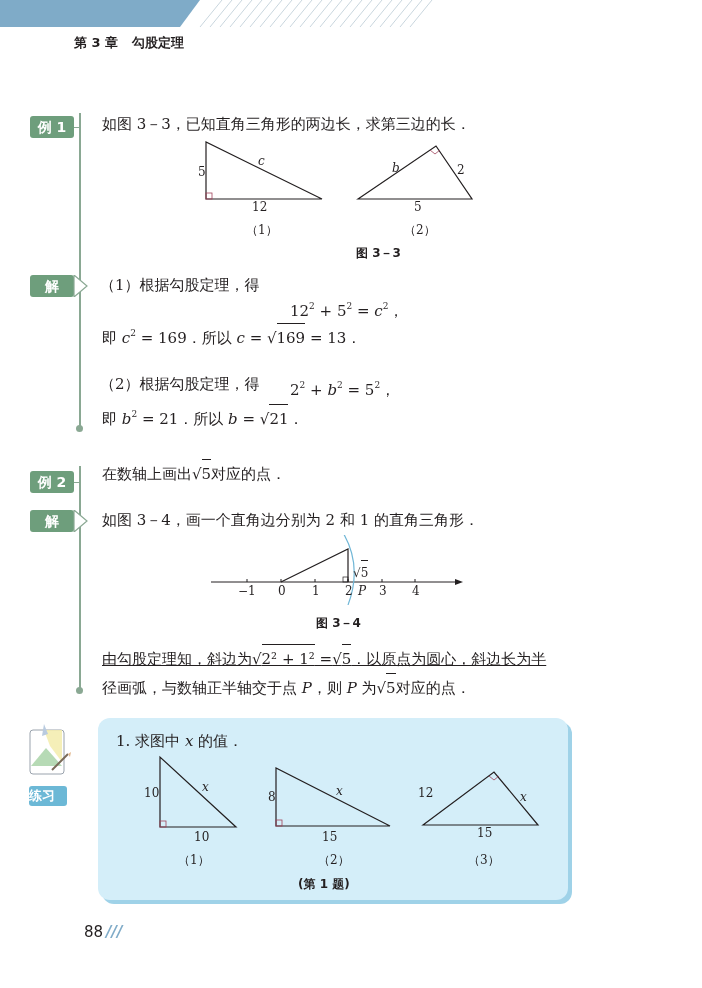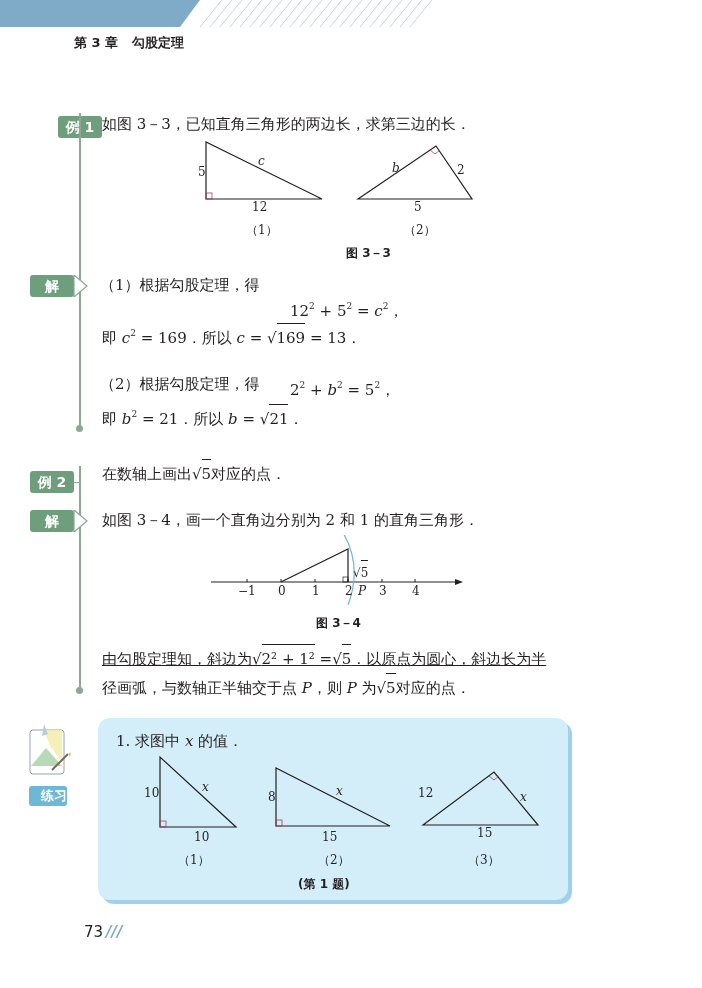--- a/index.html
+++ b/index.html
@@ -15,21 +15,21 @@
   .text { font-size:15px; line-height:22px; white-space:nowrap; }
   .math { font-family:"DejaVu Serif","Liberation Serif",serif; }
   i { font-style:italic; }
   sup { font-size:9px; vertical-align:7px; line-height:0; }
   .sqrt { border-top:1px solid #231f20; padding-top:5px; }
   .cap { font-family:"DejaVu Sans","Liberation Sans",sans-serif; font-weight:bold; font-size:12px; }
   .sub { font-size:12px; }
   .exercise-box { left:98px; top:718px; width:470px; height:182px; background:#d4eef9; border-radius:12px;
                   box-shadow:4px 4px 0 #9fd2e8; }
   .practice-tag { background:#6cb8d6; color:#fff; font-family:"DejaVu Sans","Liberation Sans",sans-serif; font-weight:bold;
-                  font-size:13px; border-radius:3px; text-align:right; line-height:20px; height:20px; width:38px; }
+                  font-size:13px; border-radius:3px; text-align:left; line-height:20px; height:20px; width:38px; }
   .pagenum { left:84px; top:923px; font-family:"DejaVu Sans","Liberation Sans",sans-serif; font-size:15px; }
 </style>
 </head>
 <body>
 
 <svg class="abs header-band" width="702" height="27" viewBox="0 0 702 27">
   <polygon points="0,0 200,0 180,27 0,27" fill="#7fabc8"></polygon>
   <g stroke="#c9d6de" stroke-width="1">
     <line x1="200" y1="27" x2="222" y2="0"></line>
       <line x1="210" y1="27" x2="232" y2="0"></line>
@@ -53,21 +53,21 @@
       <line x1="390" y1="27" x2="412" y2="0"></line>
     <line x1="400" y1="27" x2="422" y2="0"></line>
       <line x1="410" y1="27" x2="432" y2="0"></line>
   </g>
 </svg>
 
 <div class="abs chapter">
   <span>第 3 章</span><span>勾股定理</span>
 </div>
 
-<div class="abs tag" style="left:30px;top:116px;width:44px;margin-left:28px;">例 1</div>
+<div class="abs tag" style="left:30px;top:116px;width:44px;">例 1</div>
 <div class="abs" style="left:74px;top:127px;width:6px;height:1px;background:#8aa893;"></div>
 <div class="abs vline" style="left:79px;top:113px;height:315px;"></div>
 <div class="abs" style="left:76px;top:425px;width:7px;height:7px;border-radius:50%;background:#8aa893;"></div>
 
 <div class="abs text" style="left:102px;top:113px;">如图 3－3，已知直角三角形的两边长，求第三边的长．</div>
 
 <svg class="abs" style="left:190px;top:138px;" width="300" height="110">
 
   <polygon points="16,4 16,61 132,61" fill="none" stroke="#231f20" stroke-width="1.2"></polygon>
   <rect x="16" y="55" width="6" height="6" fill="none" stroke="#a0435a" stroke-width="0.8"></rect>
@@ -76,21 +76,21 @@
   <polyline points="240,12 245,16 250,12" fill="none" stroke="#a0435a" stroke-width="0.8"></polyline>
 </svg>
 <div class="abs sub" style="left:198px;top:165px;">5</div>
 <div class="abs sub" style="left:252px;top:200px;">12</div>
 <div class="abs sub" style="left:258px;top:154px;font-style:italic;">c</div>
 <div class="abs sub" style="left:246px;top:222px;">（1）</div>
 <div class="abs sub" style="left:392px;top:161px;font-style:italic;">b</div>
 <div class="abs sub" style="left:457px;top:163px;">2</div>
 <div class="abs sub" style="left:414px;top:200px;">5</div>
 <div class="abs sub" style="left:404px;top:222px;">（2）</div>
-<div class="abs cap" style="left:300px;top:245px;padding-left:46px;">图 3－3</div>
+<div class="abs cap" style="left:310px;top:245px;padding-left:46px;">图 3－3</div>
 
 <div class="abs tag" style="left:30px;top:275px;width:44px;">解</div>
 <svg class="abs" style="left:73px;top:275px;" width="16" height="22">
   <polygon points="1,0 14,11 1,22" fill="#fff" stroke="#8aa893" stroke-width="1.2"></polygon>
 </svg>
 <div class="abs text" style="left:100px;top:274px;text-align:center;">（1）根据勾股定理，得</div>
 <div class="abs text math" style="left:290px;top:300px;">
   <span>12</span><sup>2</sup> + <span>5</span><sup>2</sup> = <i>c</i><sup>2</sup><span>，</span>
 </div>
 <div class="abs text math" style="left:102px;top:327px;">
@@ -182,14 +182,14 @@
 <div class="abs sub" style="left:322px;top:830px;">15</div>
 <div class="abs sub" style="left:336px;top:784px;font-style:italic;">x</div>
 <div class="abs sub" style="left:318px;top:852px;">（2）</div>
 <div class="abs sub" style="left:418px;top:786px;">12</div>
 <div class="abs sub" style="left:520px;top:790px;font-style:italic;">x</div>
 <div class="abs sub" style="left:477px;top:826px;">15</div>
 <div class="abs sub" style="left:468px;top:852px;">（3）</div>
 <div class="abs cap" style="left:298px;top:876px;">(第 1 题)</div>
 
 <div class="abs pagenum">
-  <span>73</span><span style="color:#7fabc8;font-weight:bold;font-style:italic;margin-left:3px;">///</span>
+  <span>88</span><span style="color:#7fabc8;font-weight:bold;font-style:italic;margin-left:3px;">///</span>
 </div>
 
 </body></html>

